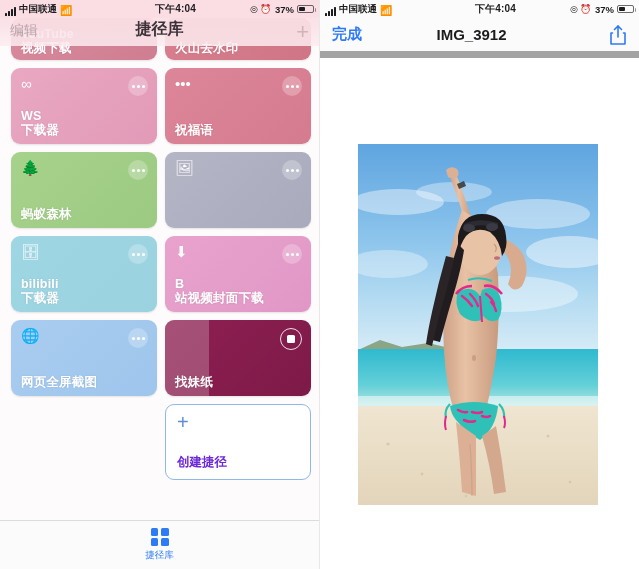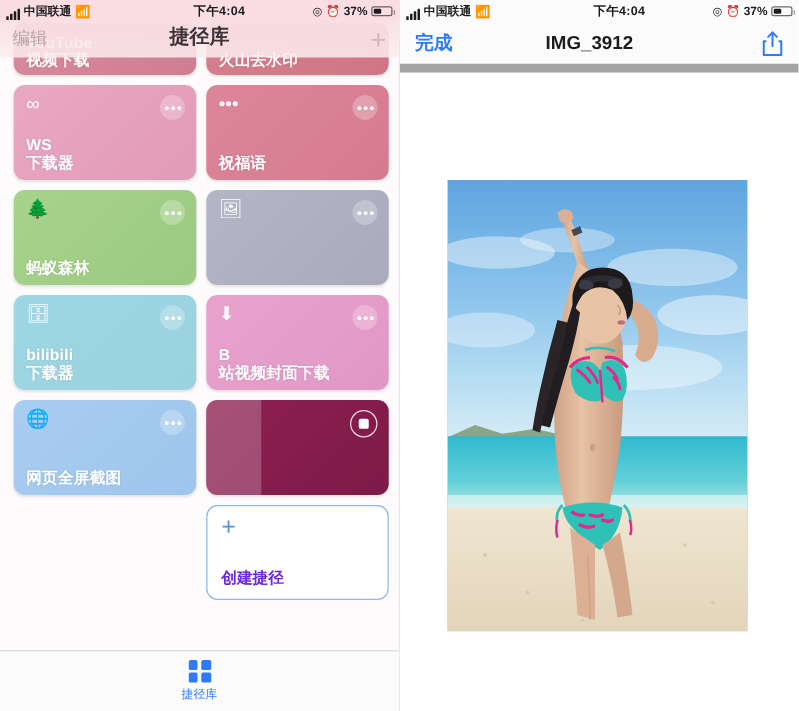--- a/index.html
+++ b/index.html
@@ -219,20 +219,21 @@
               <span></span>
               <span></span>
             </div>
             <div class="t-label">网页全屏截图</div>
           </div>
           <div class="tile" style="background: linear-gradient(135deg, rgb(142, 31, 82) 0%, rgb(125, 26, 72) 100%);">
             <div class="t-progress" style="width: 30%;"></div>
             <div class="t-stop">
               <i></i>
             </div>
+            <div class="t-label">找妹纸</div>
           </div>
           <div class="create">
             <span class="c-plus">+</span>
             <span class="c-label">创建捷径</span>
           </div>
         </div>
     </div>
 
     <div class="tabbar">
       <div class="tab active">

